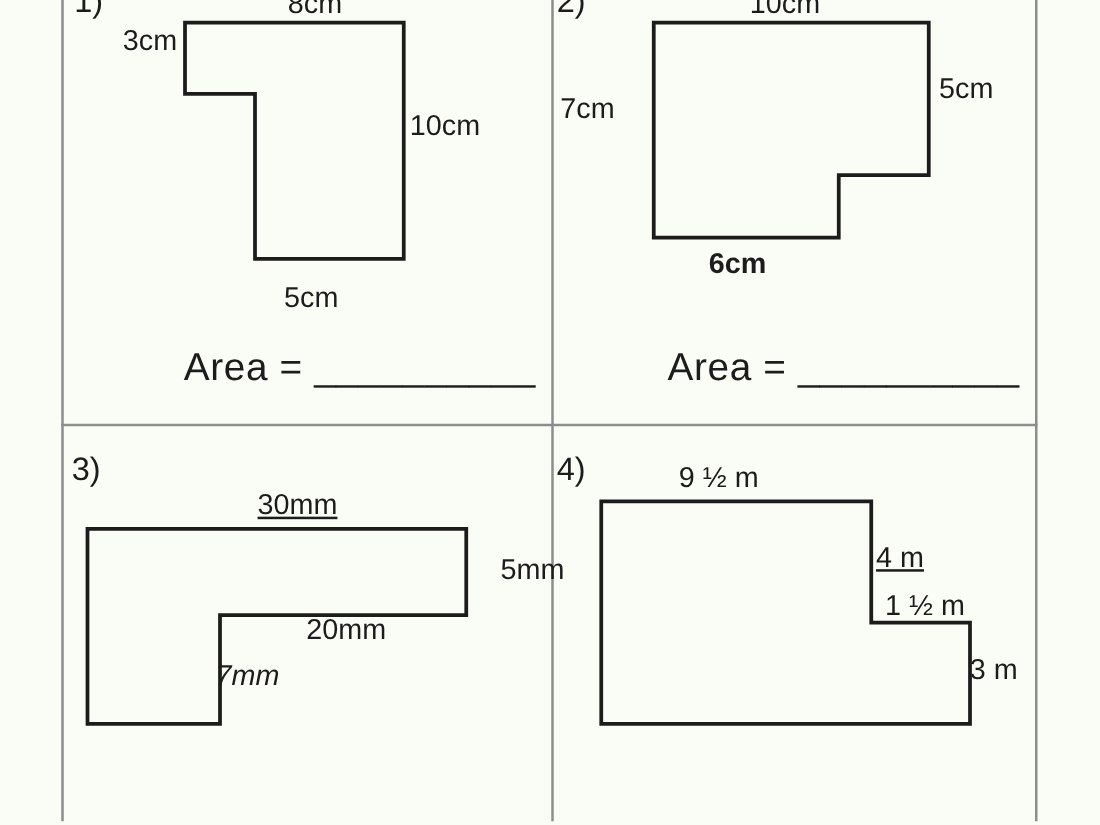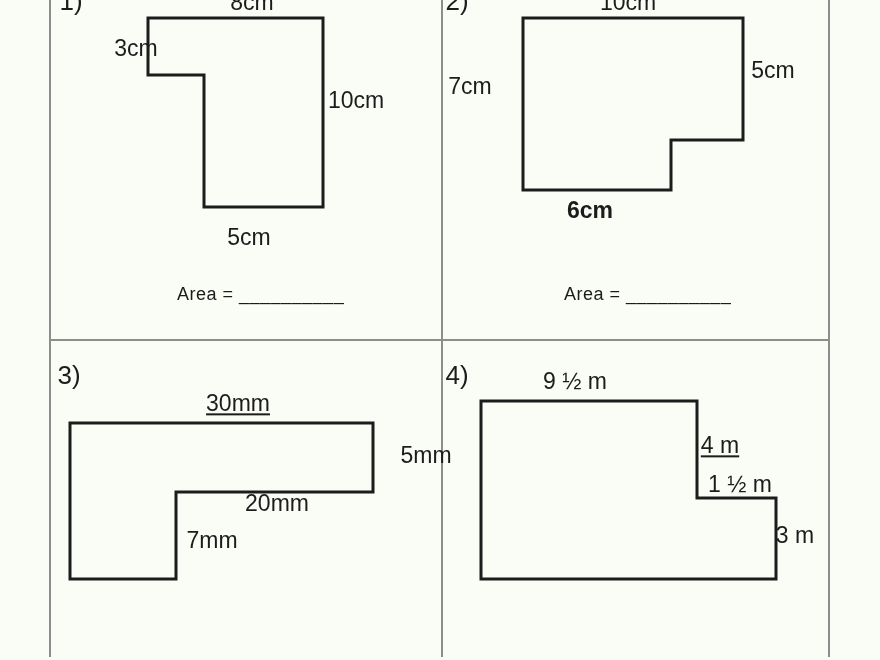--- a/index.html
+++ b/index.html
@@ -17,24 +17,23 @@
     white-space:nowrap;
     font-size:23px;
     line-height:1.1;
     color:#1c1c1c;
   }
   .pnum{font-size:26px;}
   .area-line{
     position:absolute;
     transform:translateY(-50%);
     white-space:nowrap;
-    font-size:18px;
+    font-size:31px;
     letter-spacing:0.5px;
     color:#1c1c1c;
-    margin-left:30px;
   }
 </style>
 </head>
 <body>
 
 <div id="sheet">
 
   <svg id="shapes-svg" viewBox="0 0 880 660" xmlns="http://www.w3.org/2000/svg">
 
     <line x1="50" y1="0" x2="50" y2="657" stroke="#8d8d8d" stroke-width="2"></line>
@@ -46,37 +45,37 @@
 
     <polygon points="523,18 743,18 743,140 671,140 671,190 523,190" fill="none" stroke="#1c1c1c" stroke-width="3" stroke-linejoin="miter"></polygon>
 
     <polygon points="70,423 373,423 373,492 176,492 176,579 70,579" fill="none" stroke="#1c1c1c" stroke-width="3" stroke-linejoin="miter"></polygon>
 
     <polygon points="481,401 697,401 697,498 776,498 776,579 481,579" fill="none" stroke="#1c1c1c" stroke-width="3" stroke-linejoin="miter"></polygon>
   </svg>
 
   <div class="label pnum" style="left:71px;top:1px;">1)</div>
   <div class="label" style="left:252px;top:3px;">8cm</div>
-  <div class="label" style="left:120px;top:49px;margin-left:16px;">3cm</div>
+  <div class="label" style="left:120px;top:33px;">3cm</div>
   <div class="label" style="left:356px;top:101px;">10cm</div>
   <div class="label" style="left:249px;top:238px;">5cm</div>
   <div class="area-line" style="left:147px;top:294px;">Area = __________</div>
 
   <div class="label pnum" style="left:457px;top:1px;">2)</div>
   <div class="label" style="left:628px;top:3px;">10cm</div>
   <div class="label" style="left:470px;top:87px;">7cm</div>
   <div class="label" style="left:773px;top:71px;">5cm</div>
   <div class="label" style="left:590px;top:211px;font-weight:bold;">6cm</div>
   <div class="area-line" style="left:534px;top:294px;">Area = __________</div>
 
   <div class="label pnum" style="left:69px;top:375px;">3)</div>
   <div class="label" style="left:238px;top:404px;text-decoration:underline;">30mm</div>
   <div class="label" style="left:426px;top:456px;">5mm</div>
   <div class="label" style="left:277px;top:504px;">20mm</div>
-  <div class="label" style="left:212px;top:541px;">7mm</div>
+  <div class="label" style="left:198px;top:541px;font-style:italic;">7mm</div>
 
   <div class="label pnum" style="left:457px;top:375px;">4)</div>
   <div class="label" style="left:575px;top:382px;">9 ½ m</div>
   <div class="label" style="left:720px;top:446px;text-decoration:underline;">4 m</div>
   <div class="label" style="left:740px;top:485px;">1 ½ m</div>
   <div class="label" style="left:795px;top:536px;">3 m</div>
 
 </div>
 
 </body></html>

